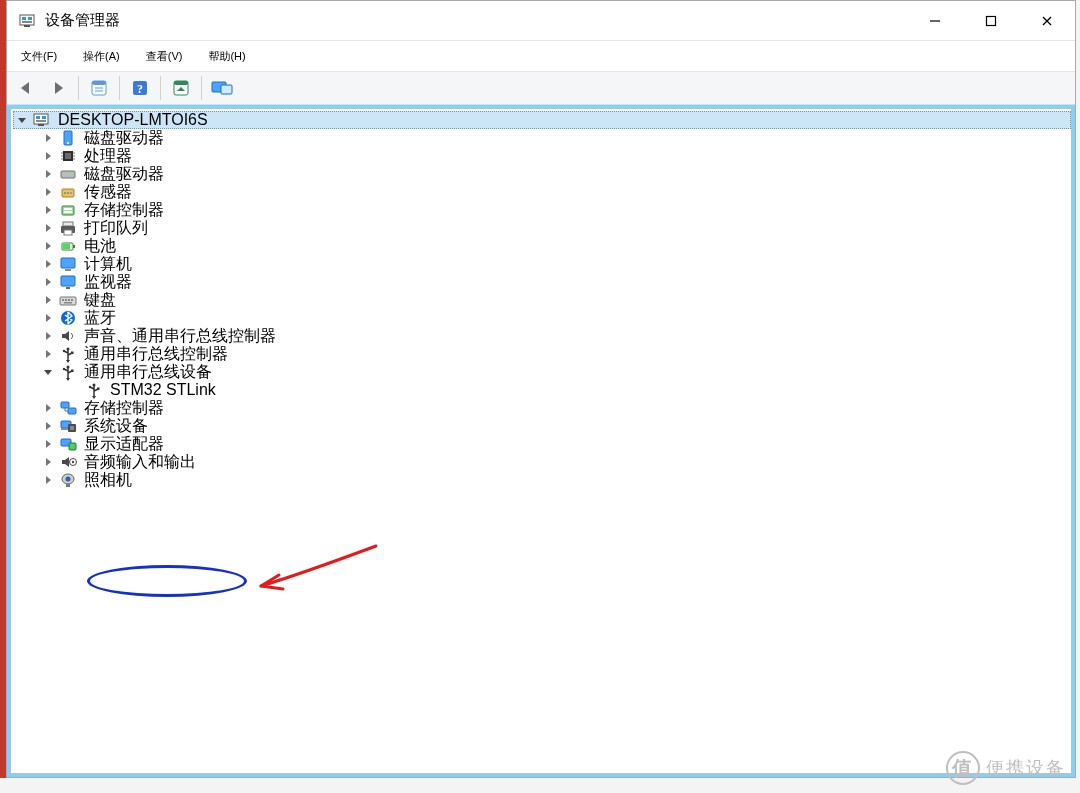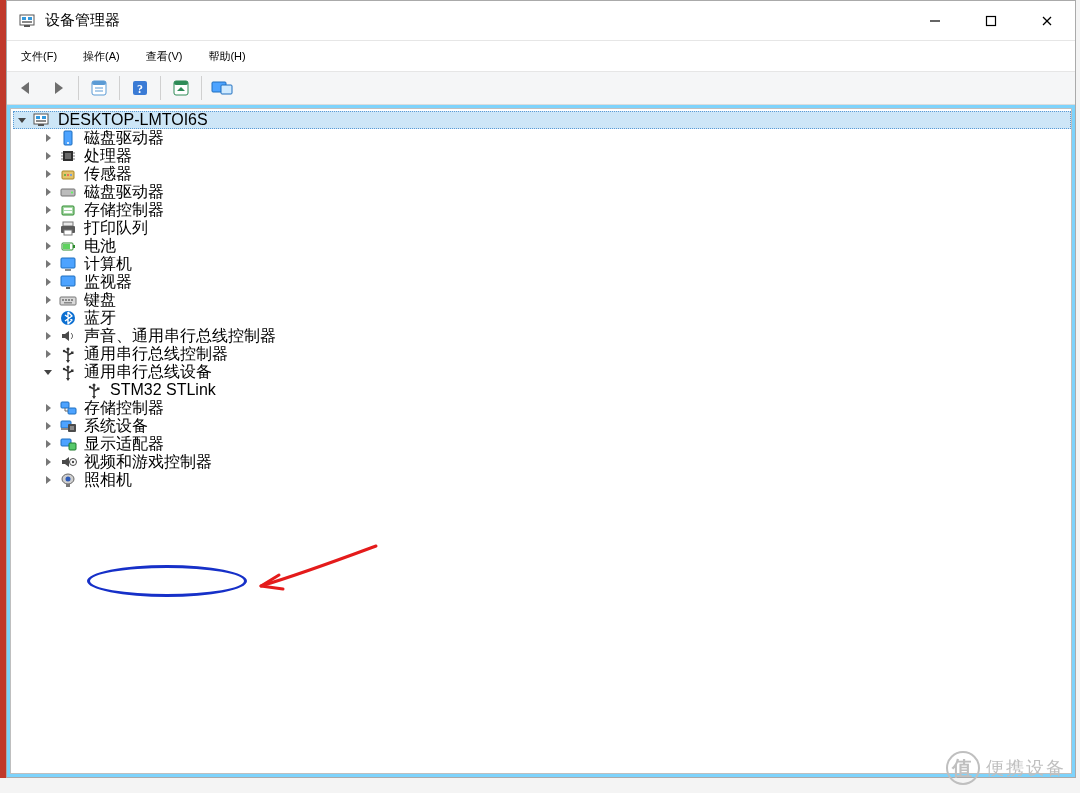--- a/index.html
+++ b/index.html
@@ -294,39 +294,39 @@
             </li>
             <li class="node">
               <div class="row">
                 <span class="twisty">
                   <svg width="10" height="10" viewBox="0 0 10 10">
                     <path d="M3 1 L8 5 L3 9 Z" fill="#777"></path>
                   </svg>
                 </span>
                 <span class="nicon">
                   <svg width="18" height="18" viewBox="0 0 18 18">
+                    <use href="#ic-disk"></use>
+                  </svg>
+                </span>
+                <span class="label">磁盘驱动器</span>
+              </div>
+            </li>
+            <li class="node">
+              <div class="row">
+                <span class="twisty">
+                  <svg width="10" height="10" viewBox="0 0 10 10">
+                    <path d="M3 1 L8 5 L3 9 Z" fill="#777"></path>
+                  </svg>
+                </span>
+                <span class="nicon">
+                  <svg width="18" height="18" viewBox="0 0 18 18">
                     <use href="#ic-sensor"></use>
                   </svg>
                 </span>
                 <span class="label">传感器</span>
-              </div>
-            </li>
-            <li class="node">
-              <div class="row">
-                <span class="twisty">
-                  <svg width="10" height="10" viewBox="0 0 10 10">
-                    <path d="M3 1 L8 5 L3 9 Z" fill="#777"></path>
-                  </svg>
-                </span>
-                <span class="nicon">
-                  <svg width="18" height="18" viewBox="0 0 18 18">
-                    <use href="#ic-disk"></use>
-                  </svg>
-                </span>
-                <span class="label">磁盘驱动器</span>
               </div>
             </li>
             <li class="node">
               <div class="row">
                 <span class="twisty">
                   <svg width="10" height="10" viewBox="0 0 10 10">
                     <path d="M3 1 L8 5 L3 9 Z" fill="#777"></path>
                   </svg>
                 </span>
                 <span class="nicon">
@@ -535,21 +535,21 @@
                 <span class="twisty">
                   <svg width="10" height="10" viewBox="0 0 10 10">
                     <path d="M3 1 L8 5 L3 9 Z" fill="#777"></path>
                   </svg>
                 </span>
                 <span class="nicon">
                   <svg width="18" height="18" viewBox="0 0 18 18">
                     <use href="#ic-audio-io"></use>
                   </svg>
                 </span>
-                <span class="label">视频和游戏控制器</span>
+                <span class="label">音频输入和输出</span>
               </div>
             </li>
             <li class="node">
               <div class="row">
                 <span class="twisty">
                   <svg width="10" height="10" viewBox="0 0 10 10">
                     <path d="M3 1 L8 5 L3 9 Z" fill="#777"></path>
                   </svg>
                 </span>
                 <span class="nicon">

